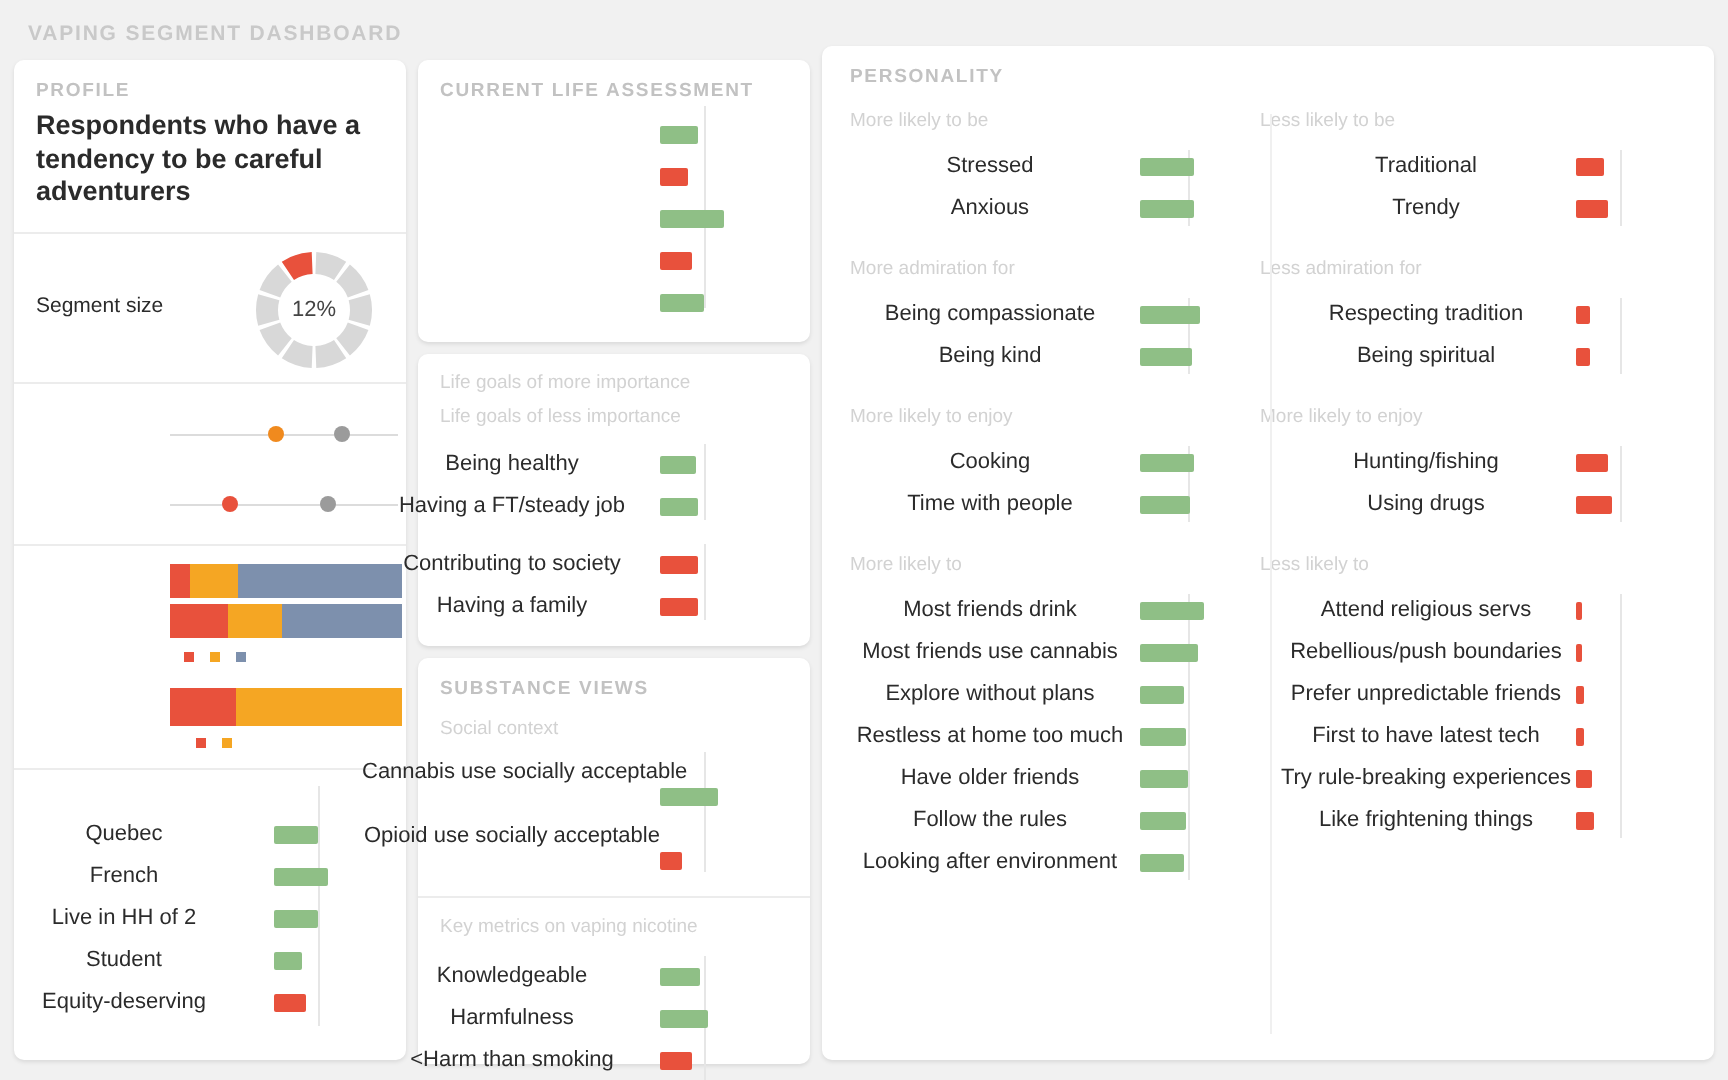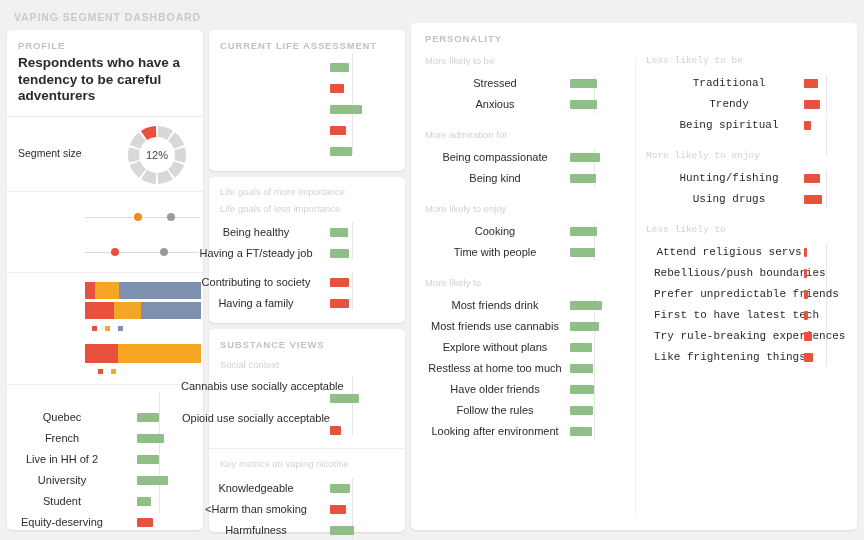--- a/index.html
+++ b/index.html
@@ -167,24 +167,20 @@
     </div>
       <div class="bar-item" style="height:21px;">
       <div class="bl" style="right:66px;width:150px;">French</div>
       <div class="bar" style="left:130px;width:27px;background:#8fbf86;"></div>
     </div>
       <div class="bar-item" style="height:21px;">
       <div class="bl" style="right:66px;width:150px;">Live in HH of 2</div>
       <div class="bar" style="left:130px;width:22px;background:#8fbf86;"></div>
     </div>
       <div class="bar-item" style="height:21px;">
-      <div class="bl" style="right:66px;width:150px;">University</div>
-      <div class="bar" style="left:130px;width:31px;background:#8fbf86;"></div>
-    </div>
-      <div class="bar-item" style="height:21px;">
       <div class="bl" style="right:66px;width:150px;">Student</div>
       <div class="bar" style="left:130px;width:14px;background:#8fbf86;"></div>
     </div>
       <div class="bar-item" style="height:21px;">
       <div class="bl" style="right:66px;width:150px;">Equity-deserving</div>
       <div class="bar" style="left:130px;width:16px;background:#e8513c;"></div>
     </div>
     </div>
 </div>
 
@@ -267,26 +263,26 @@
      <div style="padding:9px 11px 0 11px;">
        <div class="sub-title">Key metrics on vaping nicotine</div>
      </div>
      <div style="position:relative;padding-top:9px;">
       <div class="gridline" style="left:143px;top:9px;height:80px;"></div>
       <div class="bar-item" style="height:21px;">
       <div class="bl" style="right:74px;width:150px;">Knowledgeable</div>
       <div class="bar" style="left:121px;width:20px;background:#8fbf86;"></div>
     </div>
       <div class="bar-item" style="height:21px;">
+      <div class="bl" style="right:74px;width:150px;">Harmfulness</div>
+      <div class="bar" style="left:121px;width:24px;background:#8fbf86;"></div>
+    </div>
+      <div class="bar-item" style="height:21px;">
       <div class="bl" style="right:74px;width:150px;">&lt;Harm than smoking</div>
       <div class="bar" style="left:121px;width:16px;background:#e8513c;"></div>
-    </div>
-      <div class="bar-item" style="height:21px;">
-      <div class="bl" style="right:74px;width:150px;">Harmfulness</div>
-      <div class="bar" style="left:121px;width:24px;background:#8fbf86;"></div>
     </div>
     </div>
   </div>
 
 <div class="card" id="col-personality">
   <div style="padding:10px 14px 0 14px;">
     <div class="section-title">PERSONALITY</div>
   </div>
   <div id="pers-left" style="position: absolute; left: 14px; top: 32px; width: 205px;">
       <div class="sub-title" style="margin:0px 0 7px 0;">More likely to be</div>
@@ -351,35 +347,40 @@
         <div class="bar-item" style="height:21px;">
       <div class="bl" style="right:60px;width:150px;">Follow the rules</div>
       <div class="bar" style="left:145px;width:23px;background:#8fbf86;"></div>
     </div>
         <div class="bar-item" style="height:21px;">
       <div class="bl" style="right:60px;width:150px;">Looking after environment</div>
       <div class="bar" style="left:145px;width:22px;background:#8fbf86;"></div>
     </div>
       </div>
     </div>
-  <div id="pers-right" style="position: absolute; left: 235px; top: 32px; width: 215px; font-family: Liberation Mono, monospace;">
+  <div id="pers-right" style="position: absolute; left: 219px; top: 32px; width: 215px;">
       <div class="sub-title" style="margin:0px 0 7px 0;">Less likely to be</div>
       <div style="position:relative;">
         <div class="gridline" style="left:180px;top:2px;height:38px;"></div>
         <div class="bar-item" style="height:21px;">
       <div class="bl" style="right:57px;width:150px;">Traditional</div>
       <div class="bar" style="left:158px;width:14px;background:#e8513c;"></div>
     </div>
         <div class="bar-item" style="height:21px;">
       <div class="bl" style="right:57px;width:150px;">Trendy</div>
       <div class="bar" style="left:158px;width:16px;background:#e8513c;"></div>
     </div>
       </div>
+      <div class="sub-title" style="margin:14px 0 7px 0;">Less admiration for</div>
       <div style="position:relative;">
         <div class="gridline" style="left:180px;top:2px;height:38px;"></div>
+        <div class="bar-item" style="height:21px;">
+      <div class="bl" style="right:57px;width:150px;">Respecting tradition</div>
+      <div class="bar" style="left:158px;width:7px;background:#e8513c;"></div>
+    </div>
         <div class="bar-item" style="height:21px;">
       <div class="bl" style="right:57px;width:150px;">Being spiritual</div>
       <div class="bar" style="left:158px;width:7px;background:#e8513c;"></div>
     </div>
       </div>
       <div class="sub-title" style="margin:14px 0 7px 0;">More likely to enjoy</div>
       <div style="position:relative;">
         <div class="gridline" style="left:180px;top:2px;height:38px;"></div>
         <div class="bar-item" style="height:21px;">
       <div class="bl" style="right:57px;width:150px;">Hunting/fishing</div>

